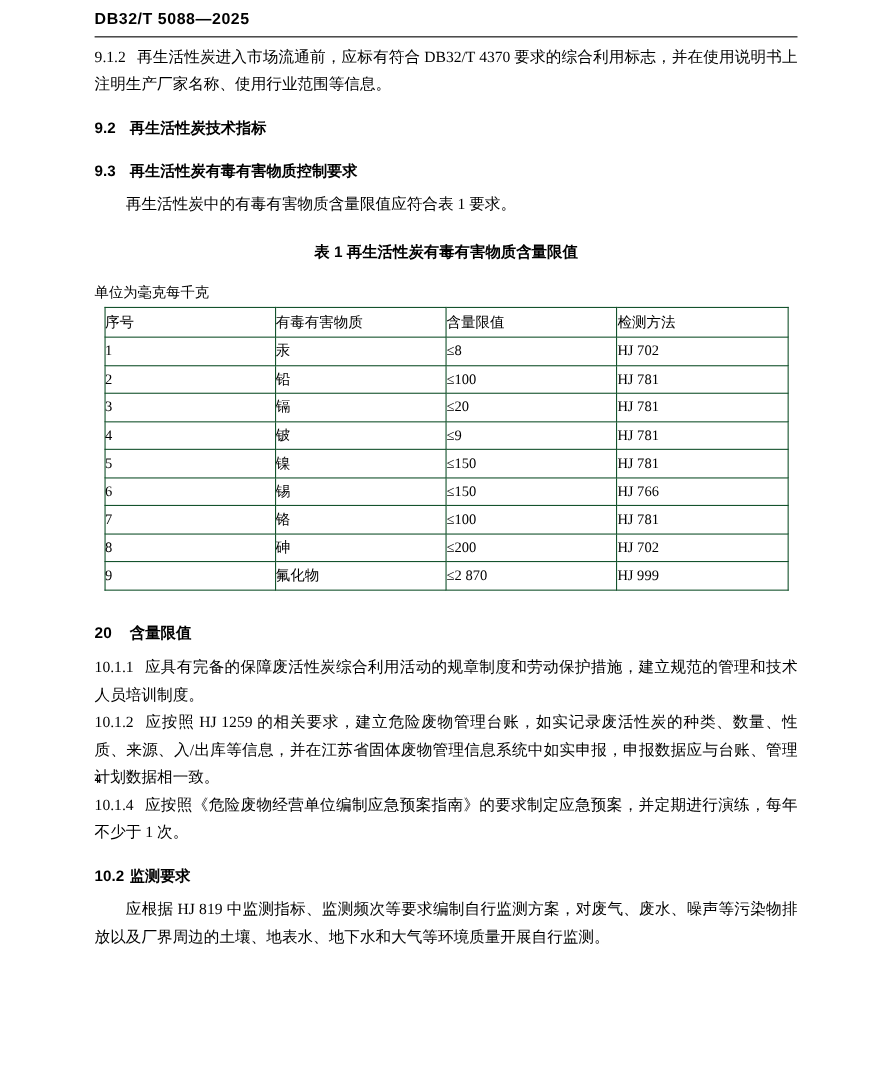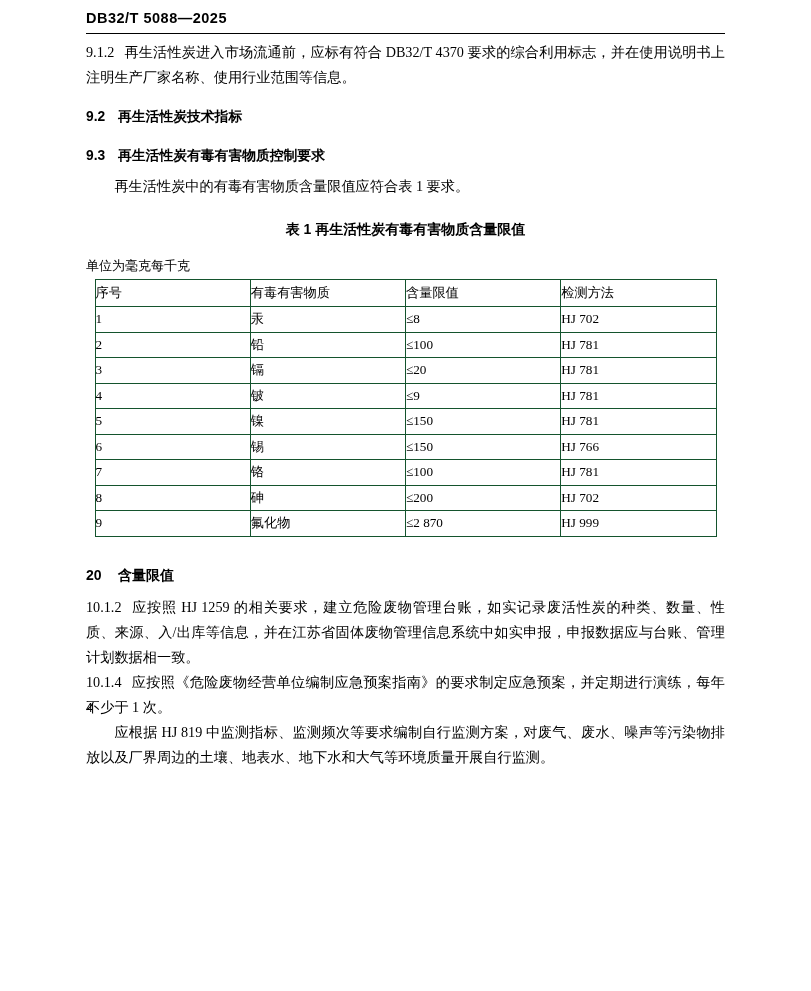--- a/index.html
+++ b/index.html
@@ -227,29 +227,35 @@
           <td class="met-col">HJ 999</td>
         </tr>
       </tbody>
     </table>
 
     <div class="section-head">
       <span class="num">20</span><span>含量限值</span>
     </div>
 
 
+    <p class="numbered">
+      <span class="lead">10.1.1</span><span>应具有完备的保障废活性炭综合利用活动的规章制度和劳动保护措施，建立规范的管理和技术人员培训制度。</span>
+    </p>
 
     <p class="numbered">
       <span class="lead">10.1.2</span><span>应按照 HJ 1259 的相关要求，建立危险废物管理台账，如实记录废活性炭的种类、数量、性质、来源、入/出库等信息，并在江苏省固体废物管理信息系统中如实申报，申报数据应与台账、管理计划数据相一致。</span>
     </p>
 
 
     <p class="numbered">
       <span class="lead">10.1.4</span><span>应按照《危险废物经营单位编制应急预案指南》的要求制定应急预案，并定期进行演练，每年不少于 1 次。</span>
     </p>
 
+    <div class="clause-head lvl1">
+      <span class="num">10.2</span><span>监测要求</span>
+    </div>
     <p class="para-ind">应根据 HJ 819 中监测指标、监测频次等要求编制自行监测方案，对废气、废水、噪声等污染物排放以及厂界周边的土壤、地表水、地下水和大气等环境质量开展自行监测。</p>
 
   </div>
 
   <div class="footer-num">4</div>
 
 </div>
 
 </body></html>

